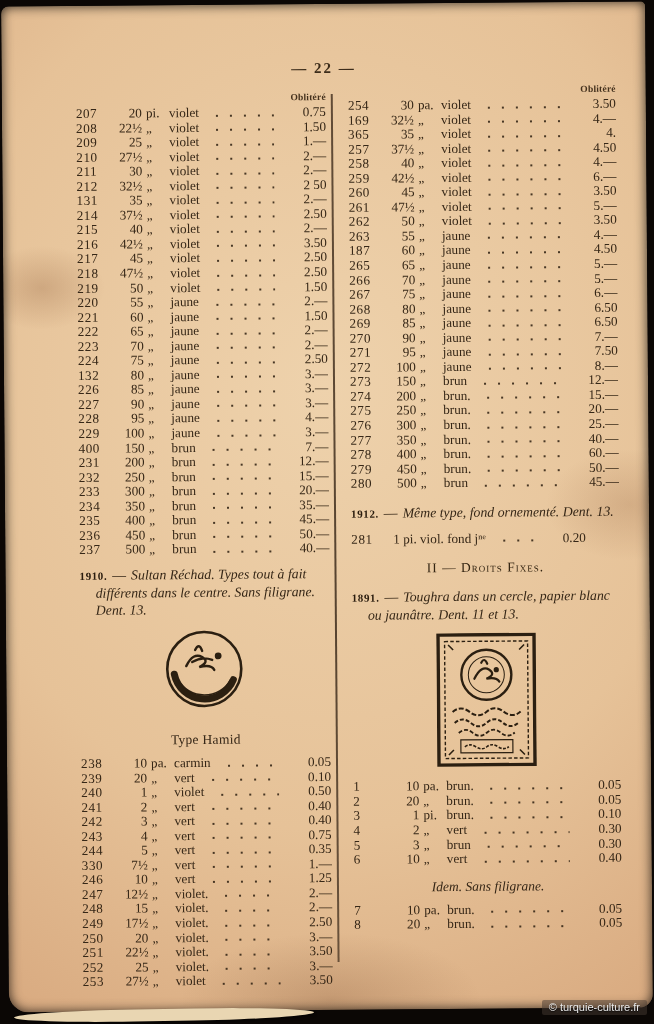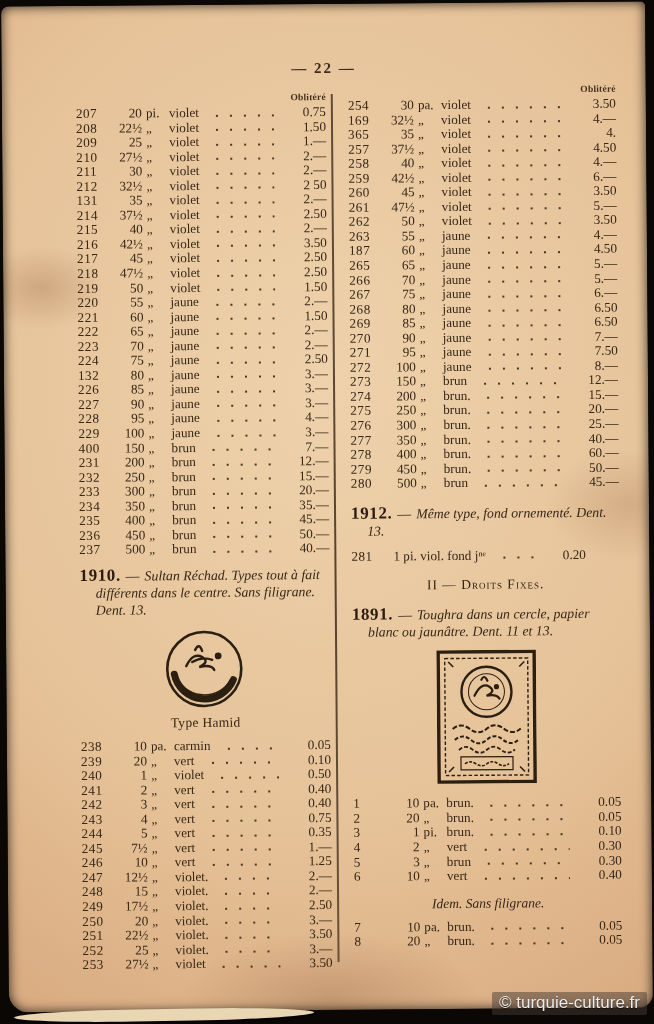--- a/index.html
+++ b/index.html
@@ -51,38 +51,38 @@
   .leader{
     flex:1 1 auto;height:6px;margin:0 6px 2px 8px;align-self:flex-end;
     background-image:radial-gradient(circle, rgba(54,39,23,.9) 1.15px, transparent 1.5px);
     background-size:14px 6px;background-position:3px center;background-repeat:repeat-x;
   }
   .c-price{width:46px;text-align:right;}
   .section{
     font-size:13.8px;line-height:17px;margin-top:9px;
     padding-left:16px;text-indent:-16px;
   }
-  .section .year{font-weight:bold;font-size:17px;letter-spacing:.6px;color:#2a1c0e;}
+  .section .year{font-weight:bold;font-size:11px;letter-spacing:.6px;color:#2a1c0e;}
   .section .sep{padding:0 5px;}
   .section .stext{font-style:italic;}
   .types-row{display:flex;justify-content:space-around;align-items:flex-end;margin:10px 6px 2px 6px;}
   .type-fig{text-align:center;}
-  .type-label{font-size:13.5px;margin-top:1px;letter-spacing:.3px;}
+  .type-label{font-size:13.5px;margin-top:18px;letter-spacing:.3px;}
   .center-title{
     text-align:center;font-size:13.5px;margin-top:14px;letter-spacing:1px;
     font-variant:small-caps;color:#342512;
   }
   .idem-title{text-align:center;font-style:italic;font-size:13.5px;margin:12px 0 8px 0;}
   .stamp-wrap{text-align:center;margin:10px 0 8px 0;}
   .gap-s{height:6px;}
   svg .ink{stroke:#2b1f11;fill:none;}
   .watermark{
     position:absolute;right:7px;bottom:9px;
     font-family:"Liberation Sans","DejaVu Sans",sans-serif;
-    font-size:17px;color:#ececec;
+    font-size:11px;color:#ececec;
     background:rgba(70,58,50,.5);padding:1px 7px 2px 7px;border-radius:2px;
     text-shadow:0 1px 1px rgba(0,0,0,.7);
   }
 </style>
 </head>
 <body>
 
 <div class="paper">
   <div class="content">
 
@@ -451,21 +451,21 @@
           <div class="row">
             <span class="c-num">244</span>
             <span class="c-val">5</span>
             <span class="c-unit">„</span>
             <span class="c-color">vert</span>
             <span class="leader"></span>
             <span class="c-price">0.35</span>
           </div>
 
           <div class="row">
-            <span class="c-num">245</span>
+            <span class="c-num">330</span>
             <span class="c-val">7½</span>
             <span class="c-unit">„</span>
             <span class="c-color">vert</span>
             <span class="leader"></span>
             <span class="c-price">1.—</span>
           </div>
 
           <div class="row">
             <span class="c-num">246</span>
             <span class="c-val">10</span>

